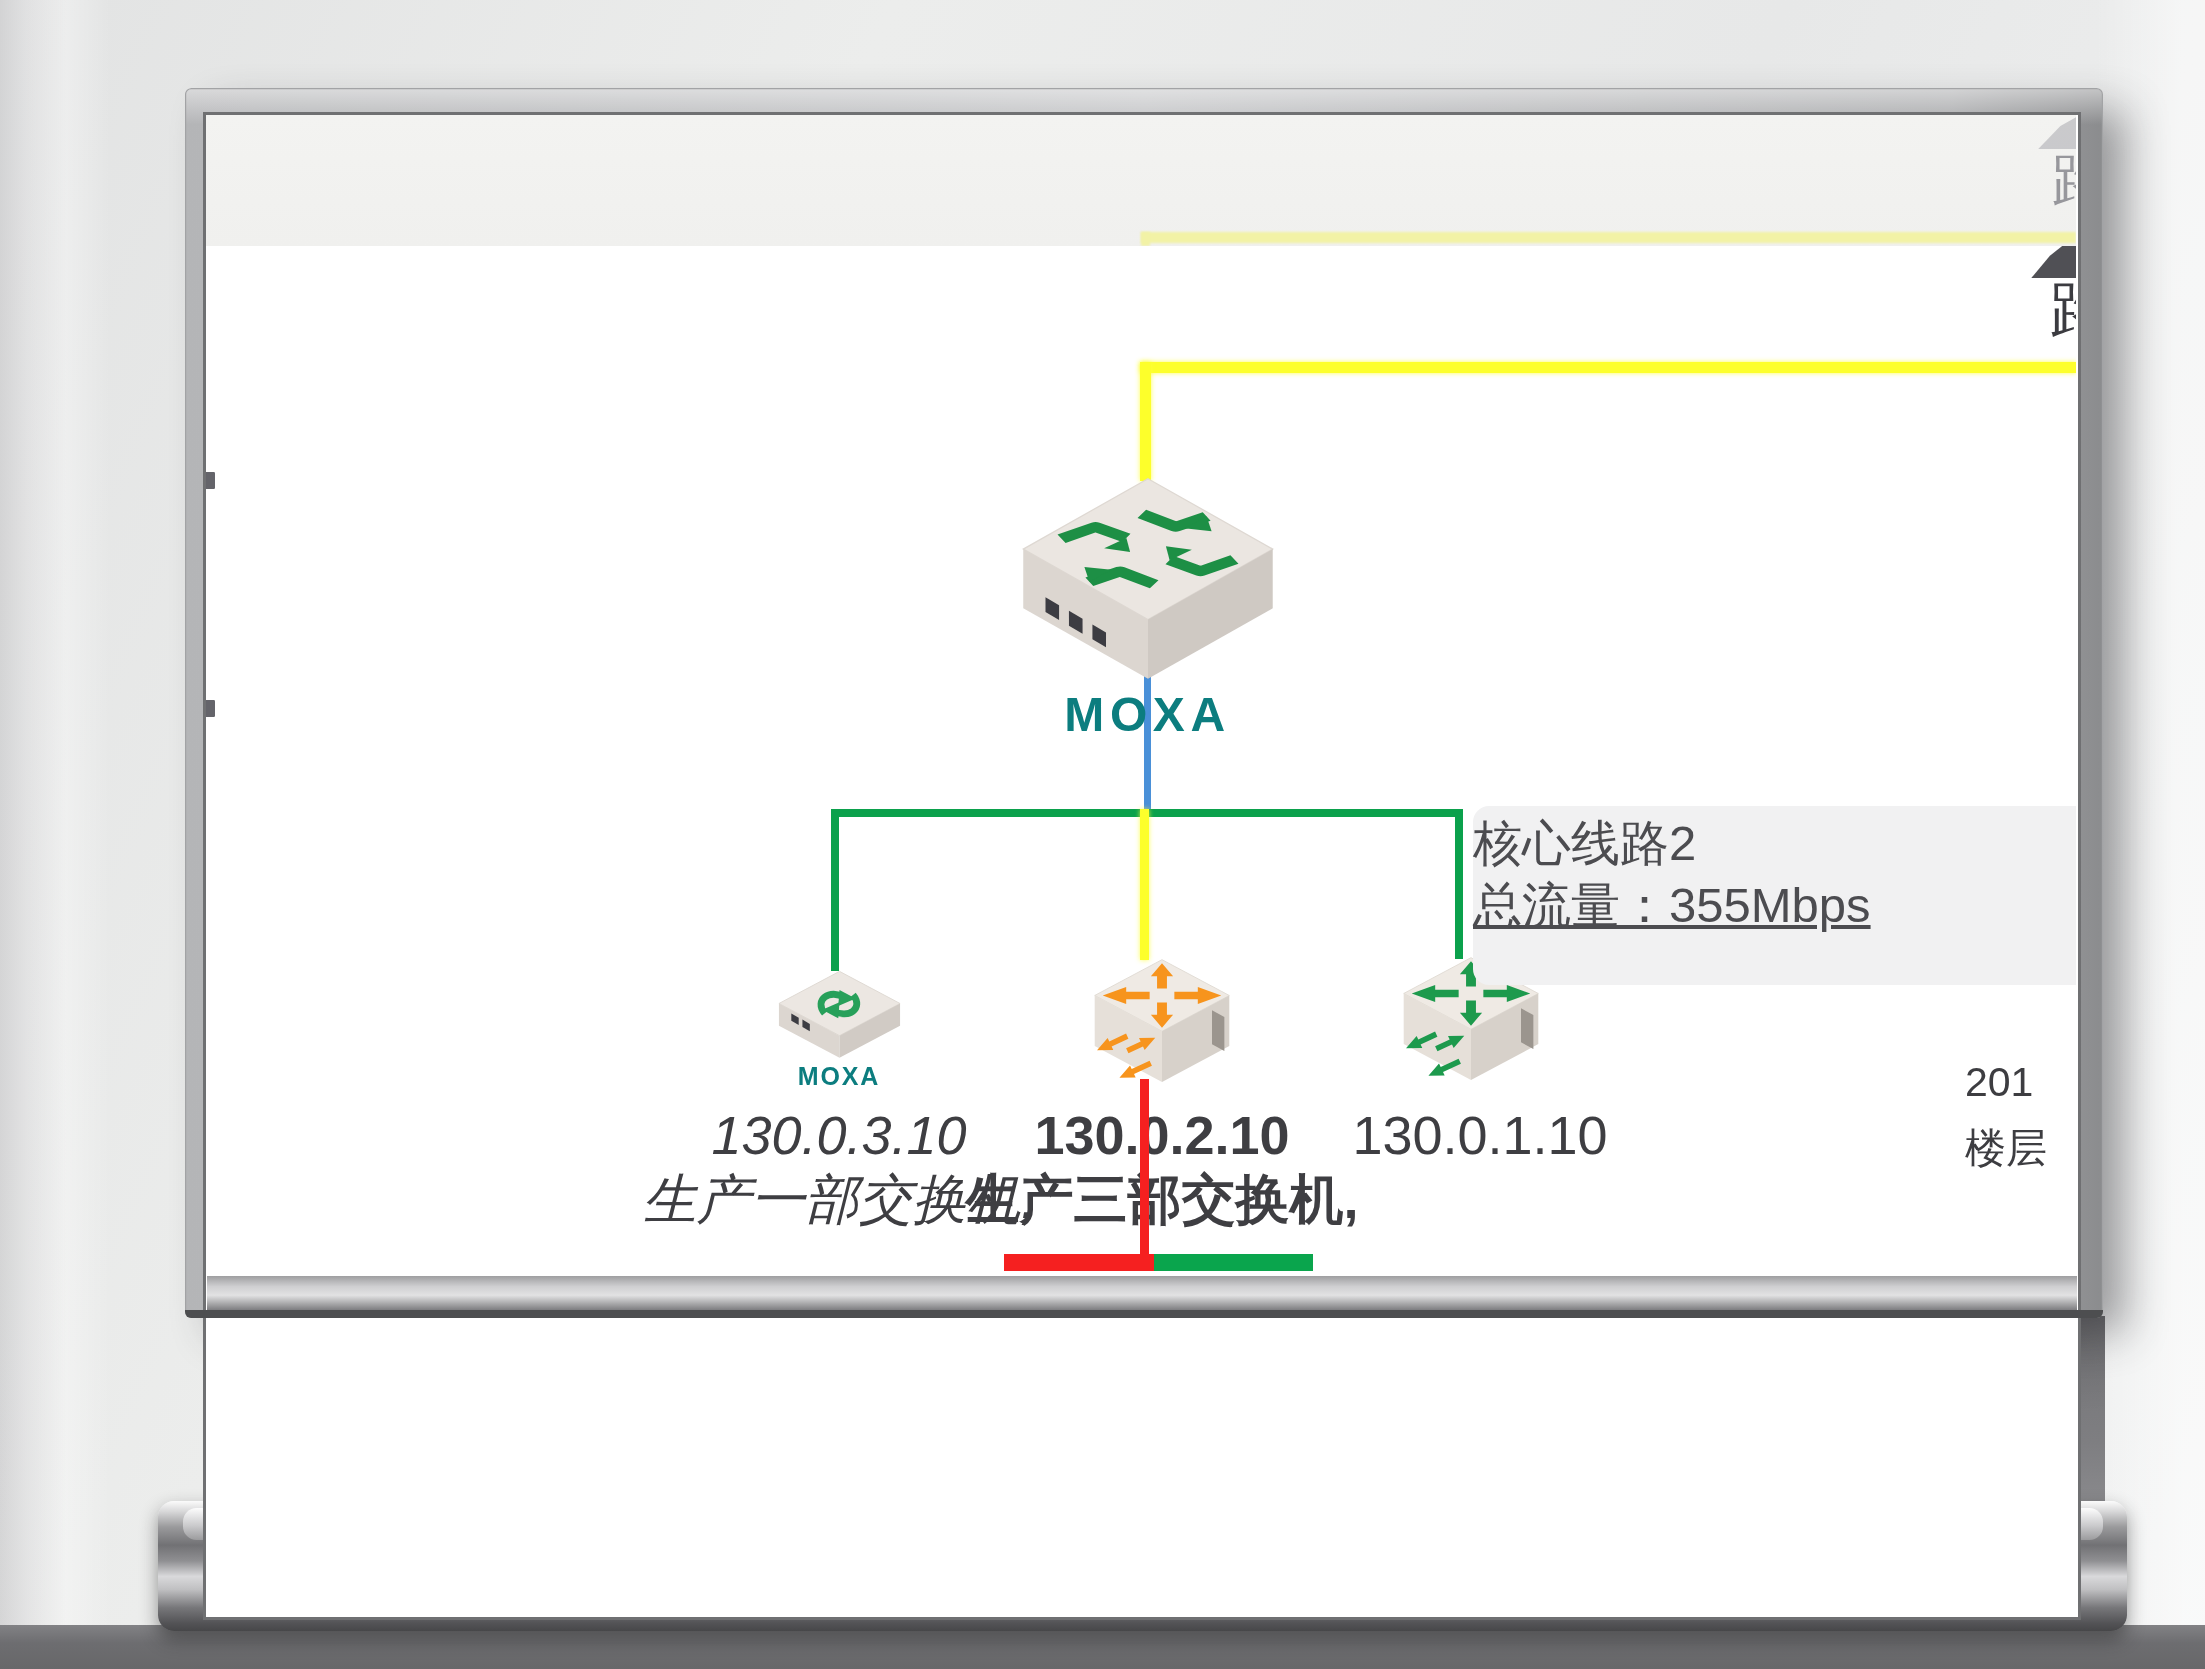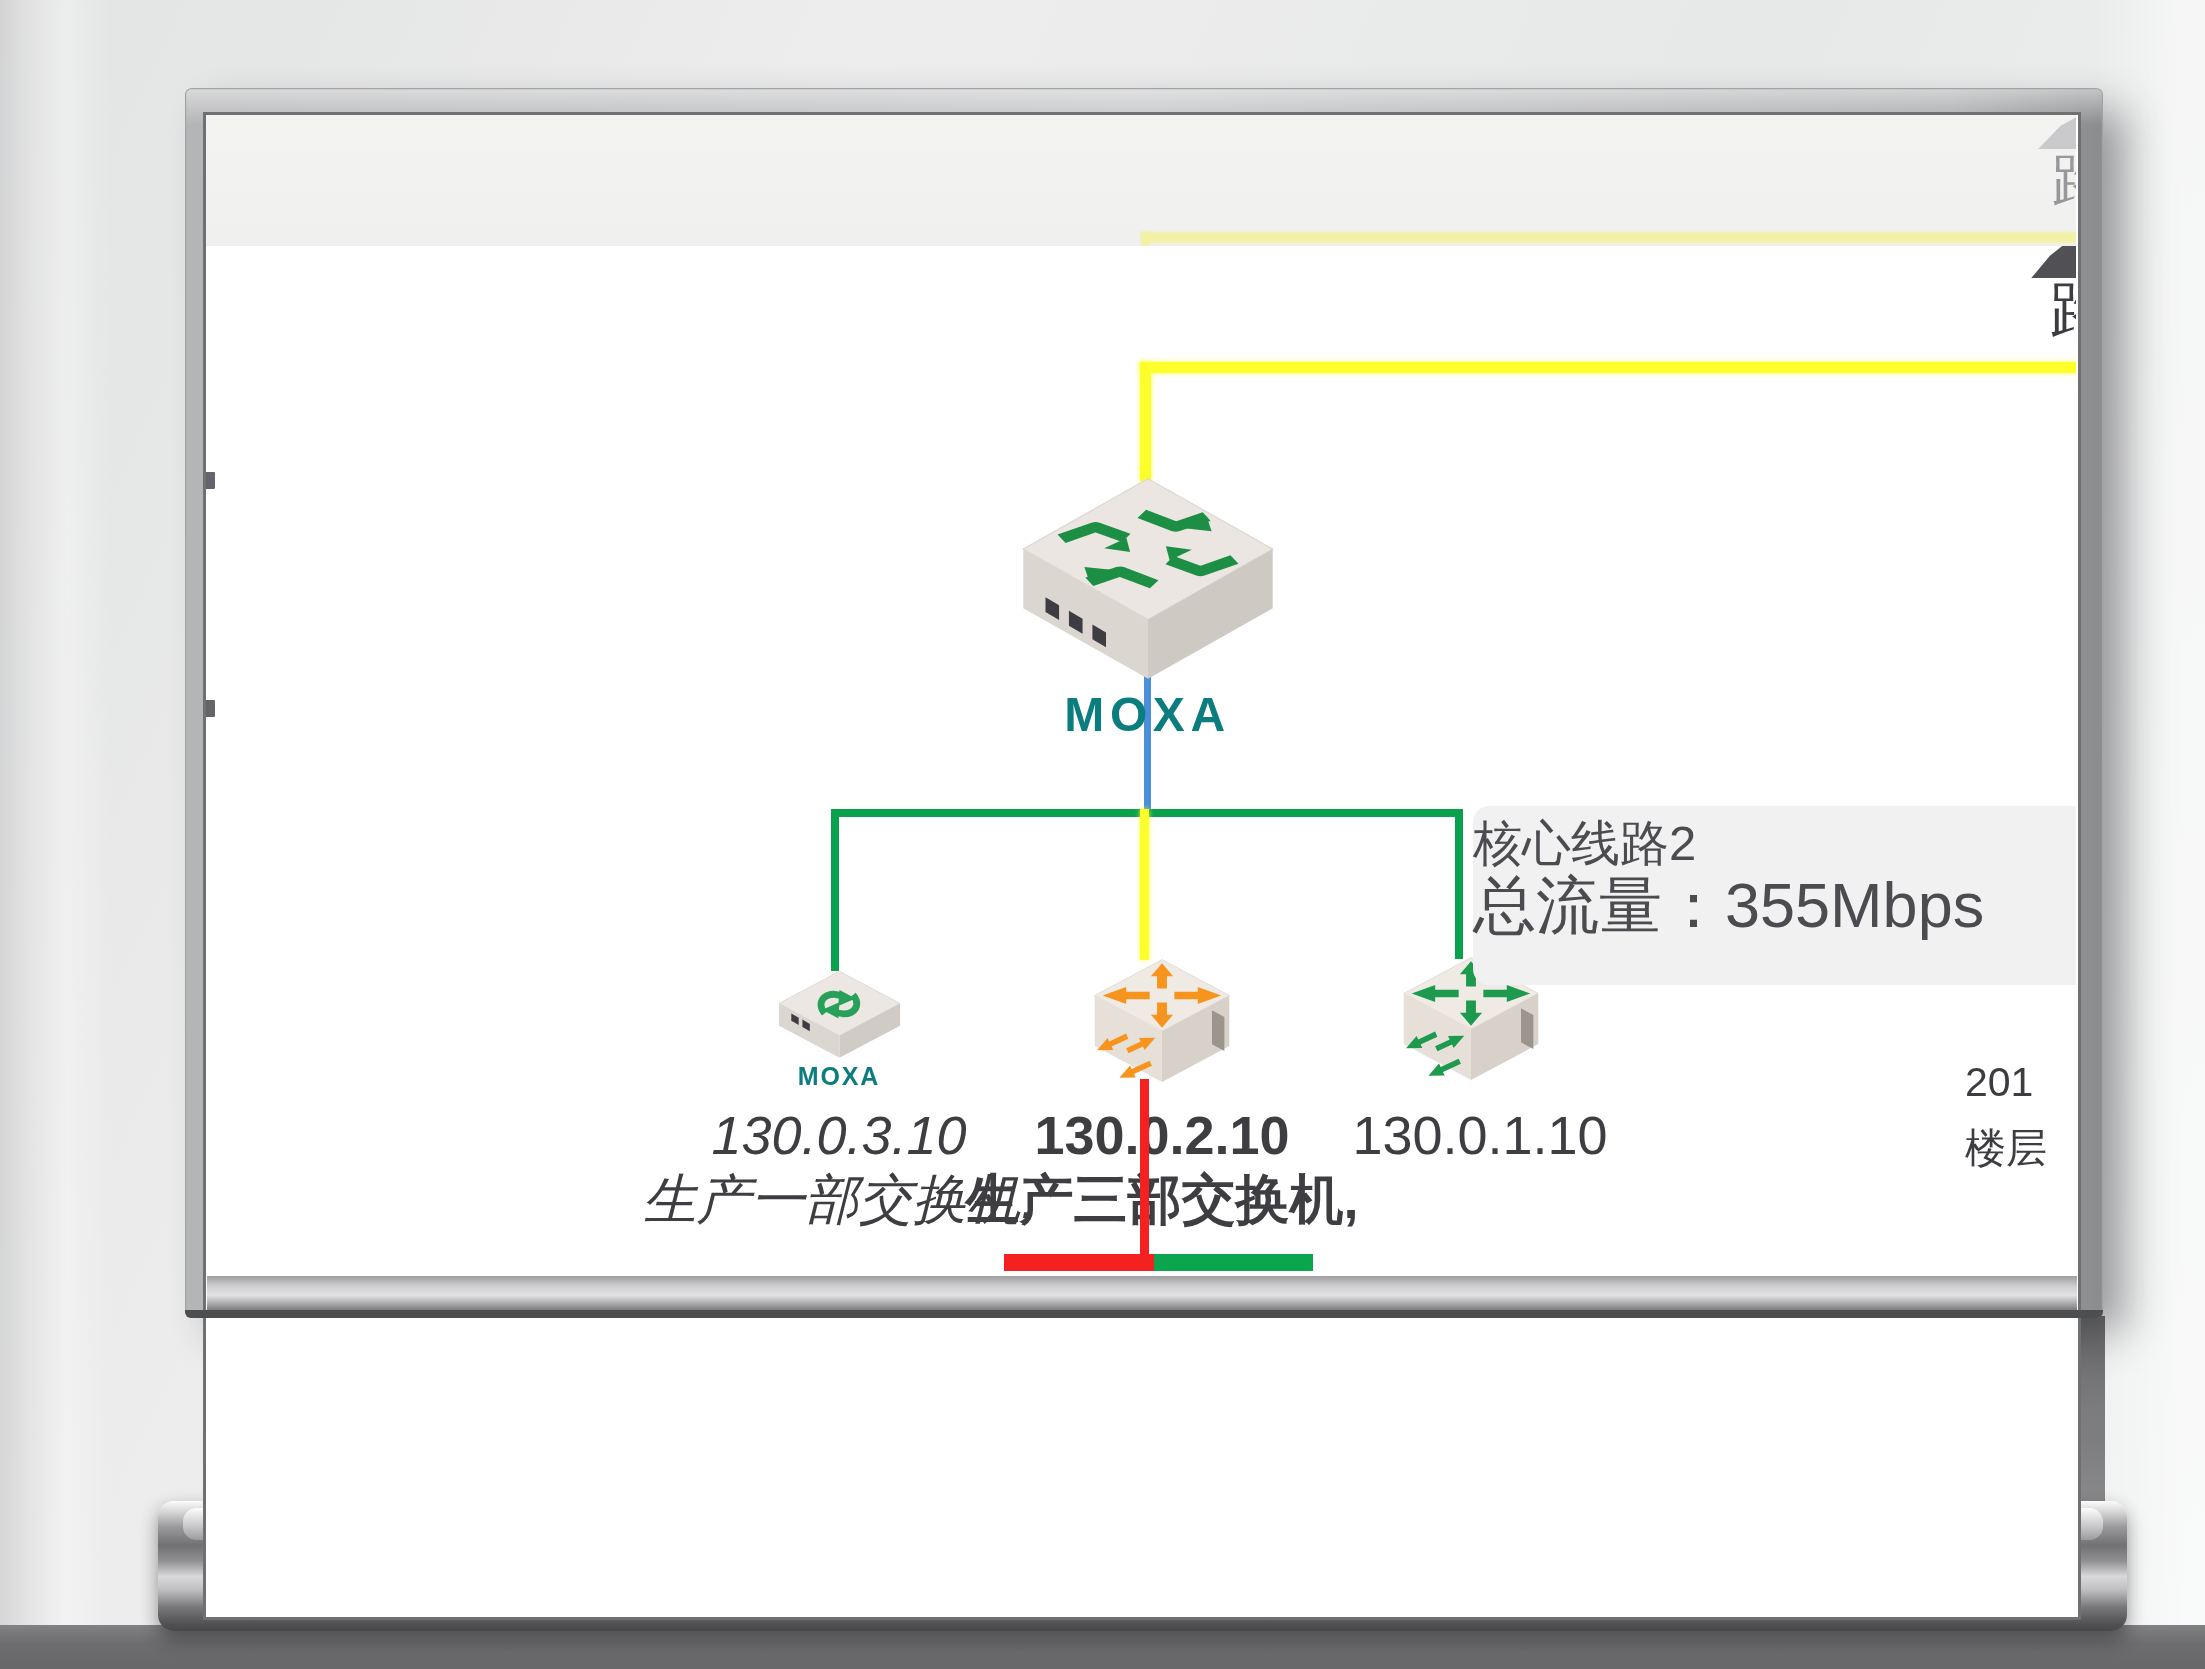--- a/index.html
+++ b/index.html
@@ -87,21 +87,21 @@
   .node-label { top:988px; width:408px; text-align:center; font-size:54px; line-height:64px;
     font-weight:500; color:#3e3e42; z-index:5; white-space:nowrap; }
   .label-left { left:429px;font-style:italic; }
   .label-mid  { left:752px;font-weight:bold; }
   .label-right{ left:1070px; }
 
   .tooltip { left:1267px; top:691px; width:624px; height:179px; background:#f1f1f2;
     border-radius:16px; z-index:4; text-align:left; padding-top:8px;
     color:#4c4c50; font-weight:500; }
   .tooltip .t1 { font-size:49px; line-height:59px; }
-  .tooltip .t2 { font-size:63px; line-height:64px; }
+  .tooltip .t2 { font-size:49px; line-height:64px;text-decoration:underline; }
 
   .edge-label { left:1759px; top:934px; width:185px; font-size:41px; line-height:66px;
     font-weight:500; color:#3d3d41; z-index:4; white-space:nowrap; }
 
   .nub { left:-2.5px; width:11px; height:17.3px; background:#64646a; border-radius:1.2px; z-index:7; }
   .nub-top { top:357px; } .nub-bottom { top:585px; }
 </style>
 </head>
 <body>
 

